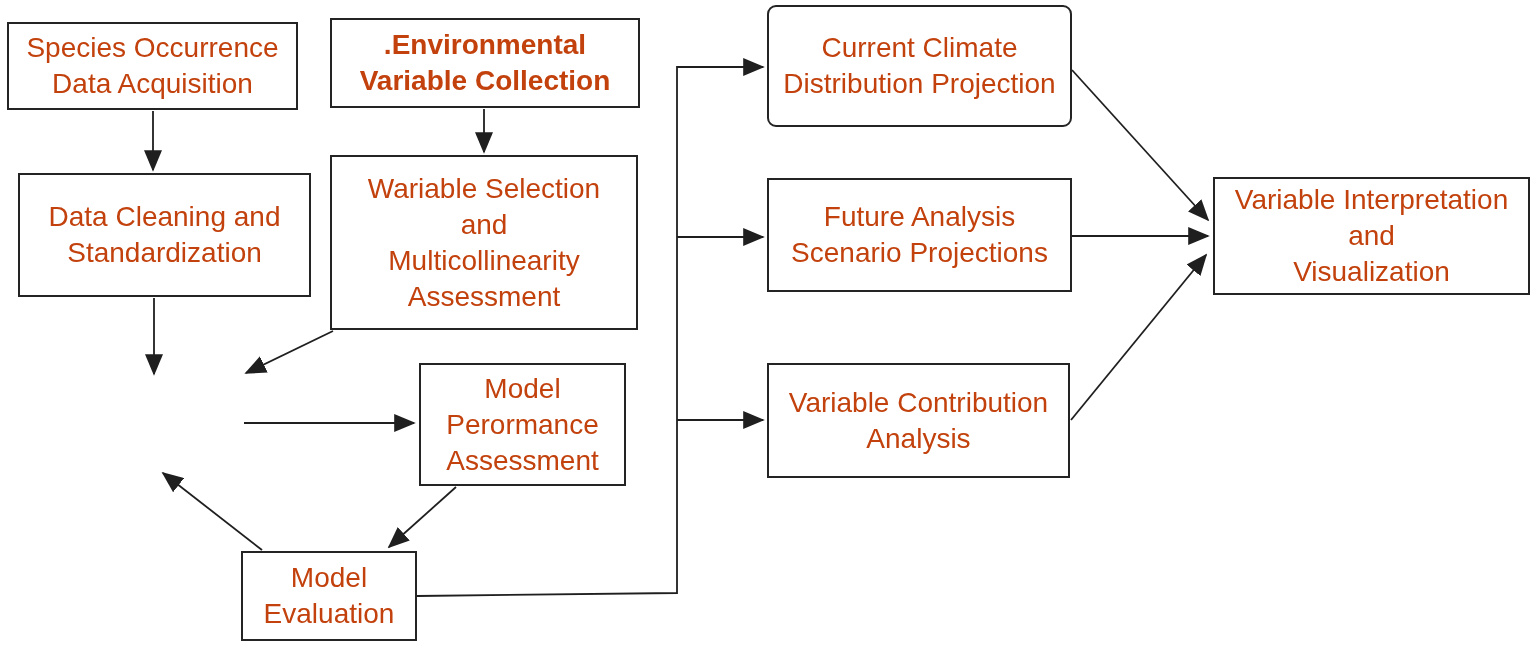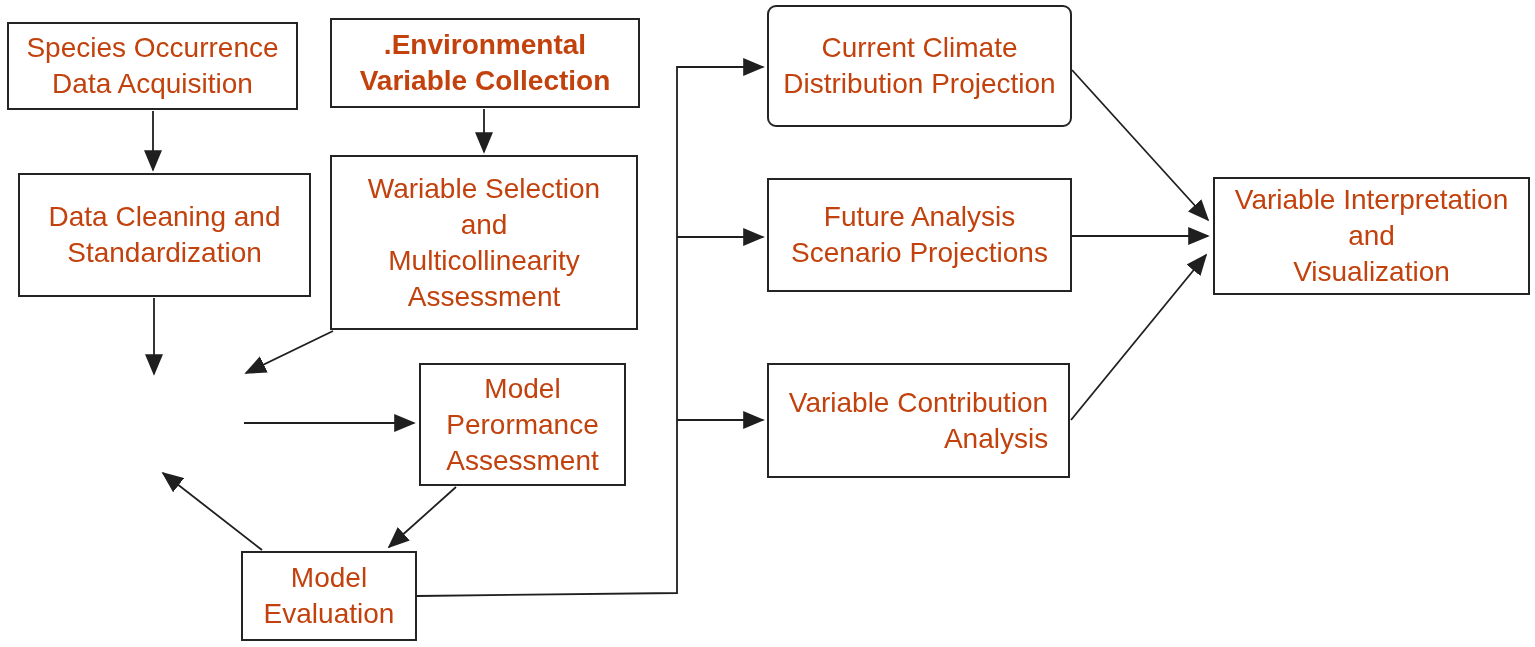--- a/index.html
+++ b/index.html
@@ -109,21 +109,21 @@
   <div class="node" style="left:767px; top:5px; width:305px; height:122px;border-radius:9px;">
     <span class="label">Current Climate
 Distribution Projection</span>
   </div>
 
   <div class="node" style="left:767px; top:178px; width:305px; height:114px;">
     <span class="label">Future Analysis
 Scenario Projections</span>
   </div>
 
-  <div class="node" style="left:767px; top:363px; width:303px; height:115px;text-align:right;">
+  <div class="node" style="left:767px; top:363px; width:303px; height:115px;">
     <span class="label">Variable Contribution
 Analysis</span>
   </div>
 
   <div class="node" style="left:1213px; top:177px; width:317px; height:118px;">
     <span class="label">Variable Interpretation
 and
 Visualization</span>
   </div>
 

